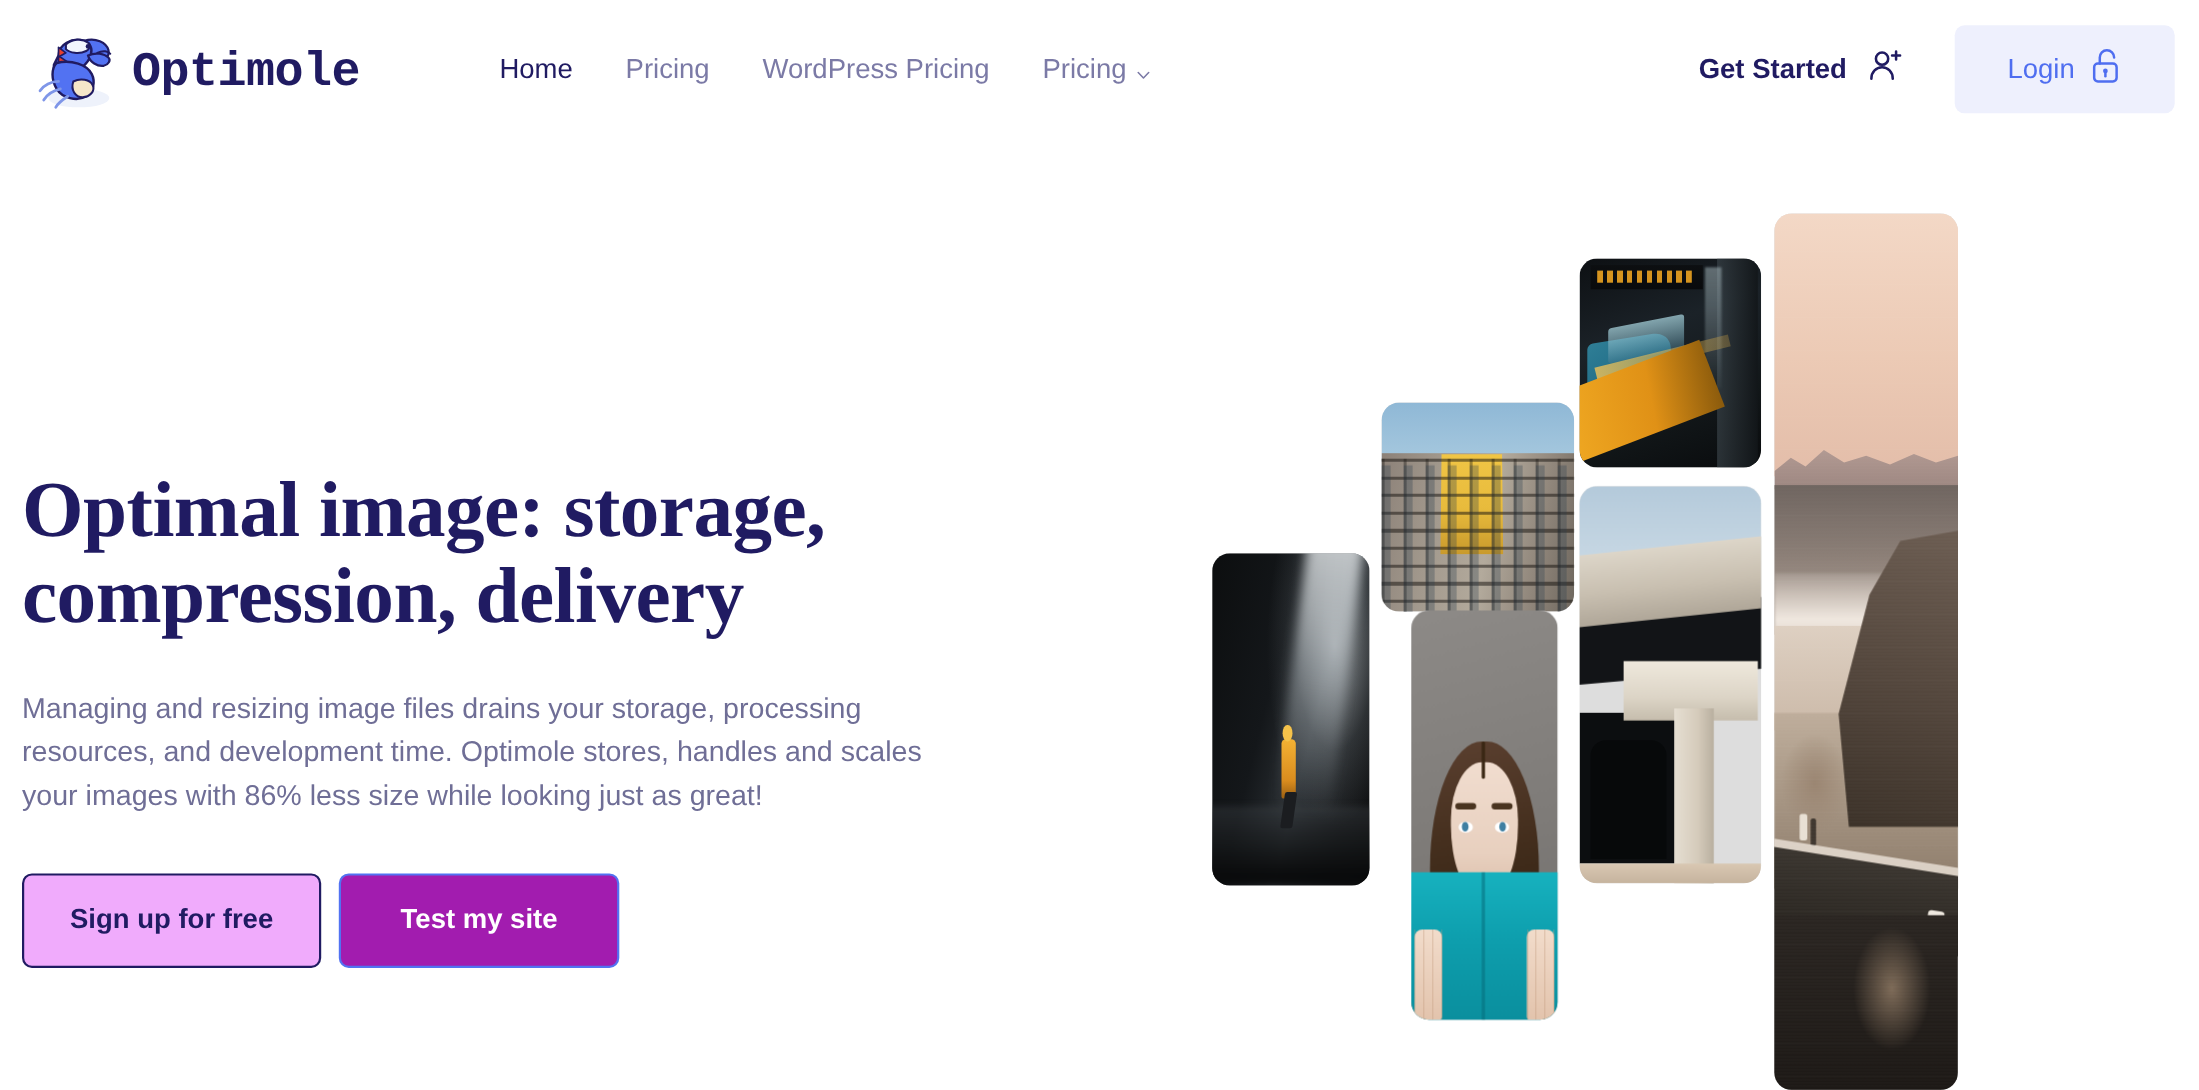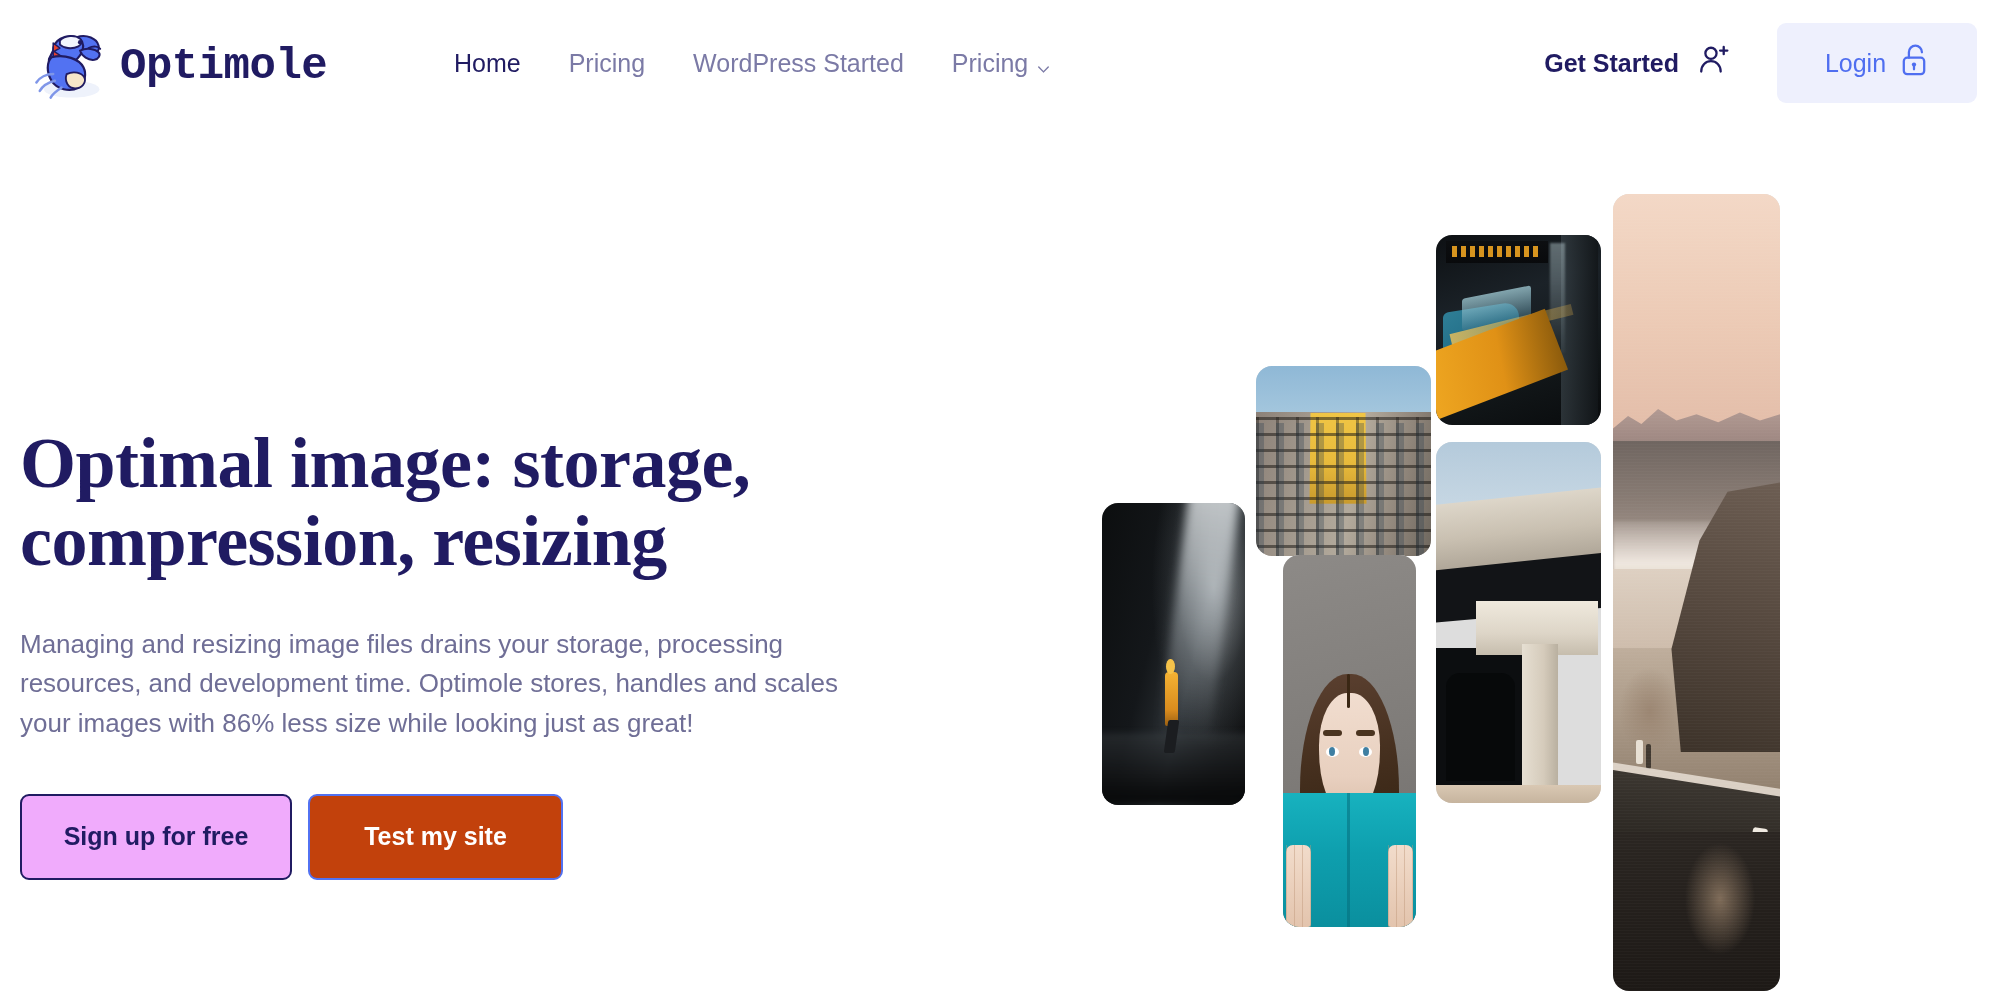--- a/index.html
+++ b/index.html
@@ -165,21 +165,21 @@
     white-space: nowrap;
   }
   .btn-outline {
     width: 272px;
     background: #f0abfc;
     color: #201b62;
     border: 2px solid #201b62;
   }
   .btn-primary {
     width: 255px;
-    background: #c2410c;
+    background: #a21caf;
     color: #ffffff;
     border: 2px solid #5272f2;
   }
 
   
   .collage {
     position: absolute;
     left: 1080px;
     top: 180px;
     width: 919px;
@@ -497,21 +497,21 @@
     </a>
 
     <nav class="main-nav">
       <a class="nav-item active">
         <span>Home</span>
       </a>
       <a class="nav-item">
         <span>Pricing</span>
       </a>
       <a class="nav-item">
-        <span>WordPress Started</span>
+        <span>WordPress Pricing</span>
       </a>
       <a class="nav-item">
         <span>Pricing</span>
         <span class="chev">
           <svg viewBox="0 0 12 12" width="13" height="13" aria-hidden="true">
             <path d="M1.6 3.6 L6 8.2 L10.4 3.6" fill="none" stroke="#7b7aa6" stroke-width="1.3" stroke-linecap="round" stroke-linejoin="round"></path>
           </svg>
         </span>
       </a>
     </nav>
@@ -537,21 +537,21 @@
             <path d="M13 20.4 L13 23.2" stroke="#4f6ef0" stroke-width="2" stroke-linecap="round"></path>
           </svg>
         </span>
       </button>
     </div>
   </header>
 
   <section class="hero-text">
     <h1 class="hero-title">
       <span>Optimal image: storage,</span><br>
-      <span>compression, resizing</span>
+      <span>compression, delivery</span>
     </h1>
     <p class="hero-sub">Managing and resizing image files drains your storage, processing resources, and development time. Optimole stores, handles and scales your images with 86% less size while looking just as great!</p>
     <div class="hero-cta">
       <button class="btn btn-outline">Sign up for free</button>
       <button class="btn btn-primary">Test my site</button>
     </div>
   </section>
 
   <section class="collage">
 

